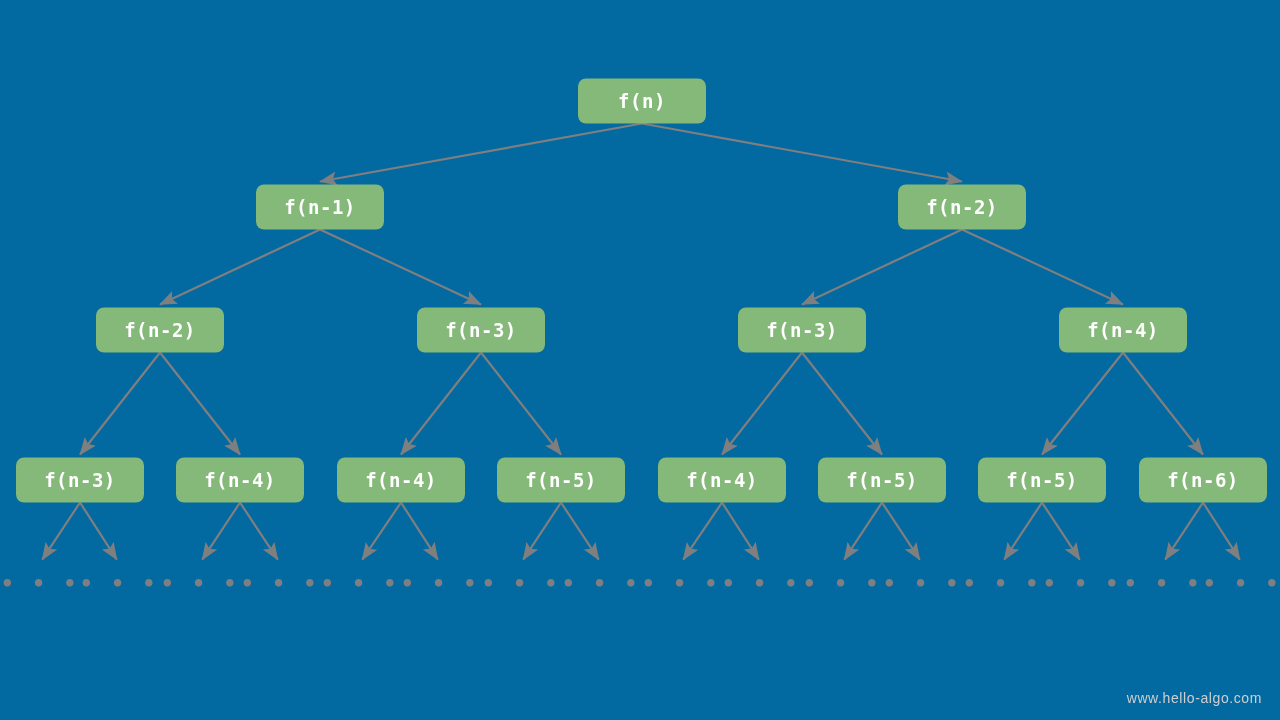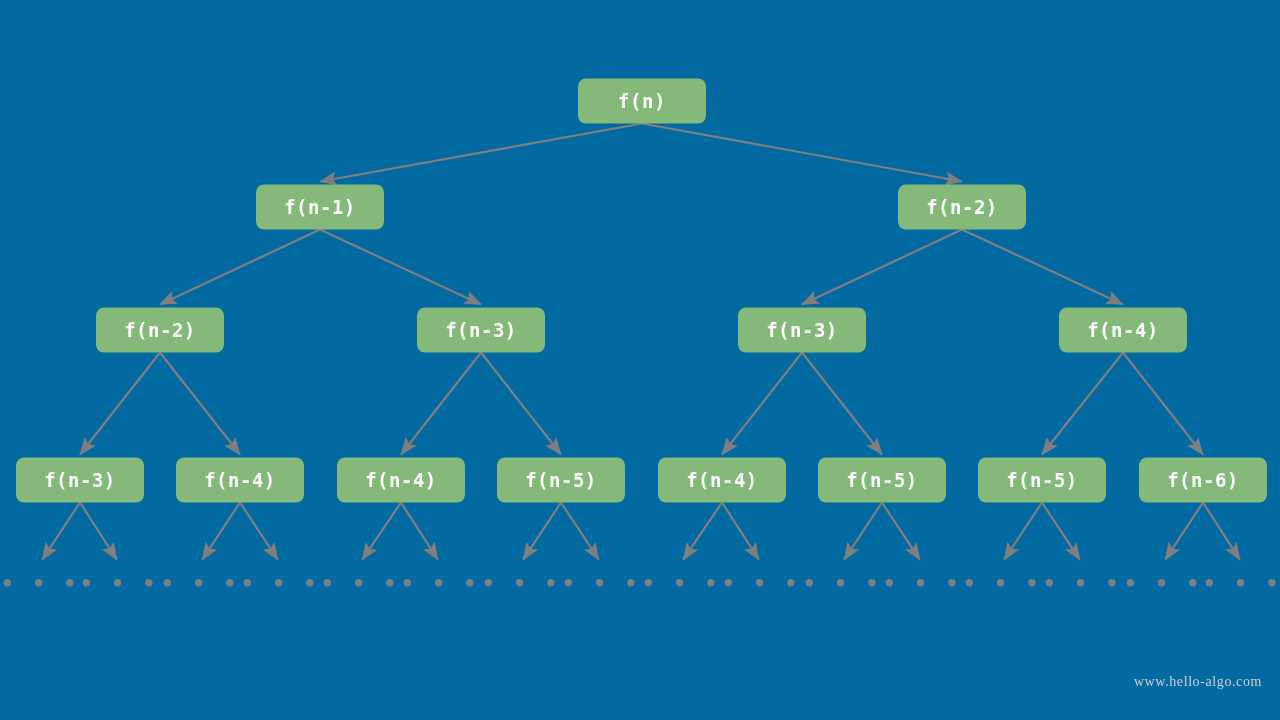--- a/index.html
+++ b/index.html
@@ -49,23 +49,23 @@
     font-family: "DejaVu Sans Mono", monospace;
     font-size: 21px;
     font-weight: bold;
     letter-spacing: 3px;
     text-anchor: middle;
     dominant-baseline: middle;
   }
   .watermark {
     position: absolute;
     right: 18px;
-    bottom: 30px;
+    bottom: 14px;
     color: #cfcfcf;
-    font-family: Liberation Serif, serif;
+    font-family: Liberation Sans, sans-serif;
     font-size: 14px;
     letter-spacing: 0.6px;
     white-space: nowrap;
   }
 </style>
 </head>
 <body>
 
 <div id="canvas">
   <svg id="tree" viewBox="0 0 1280 720" xmlns="http://www.w3.org/2000/svg">

